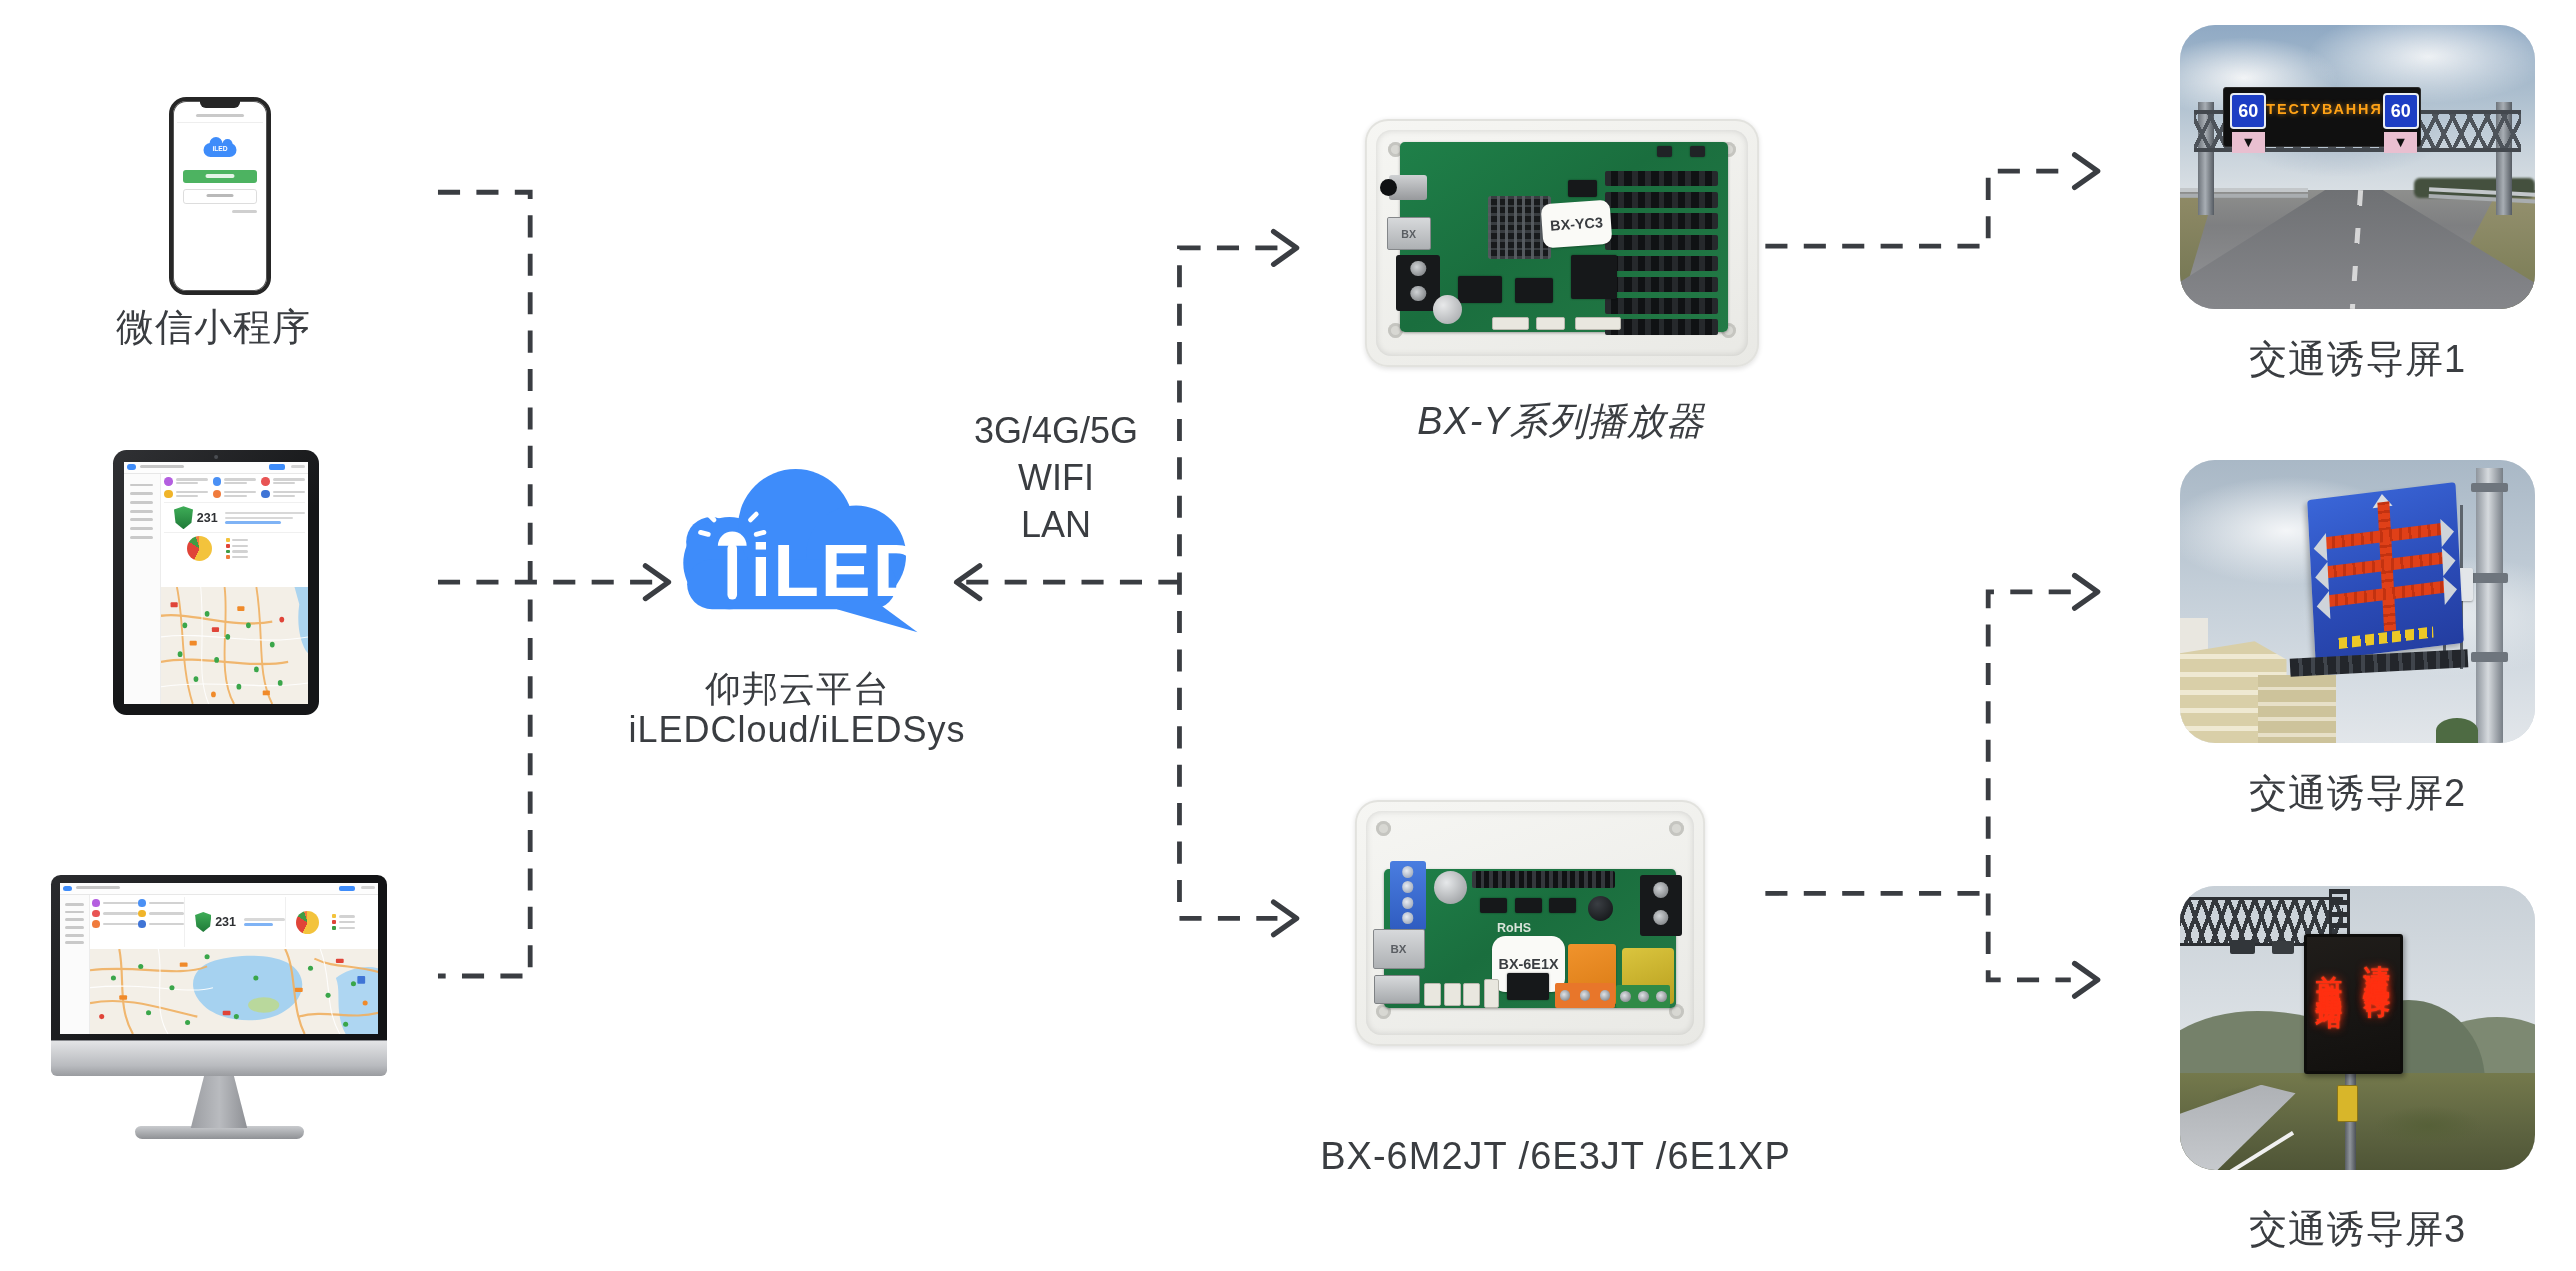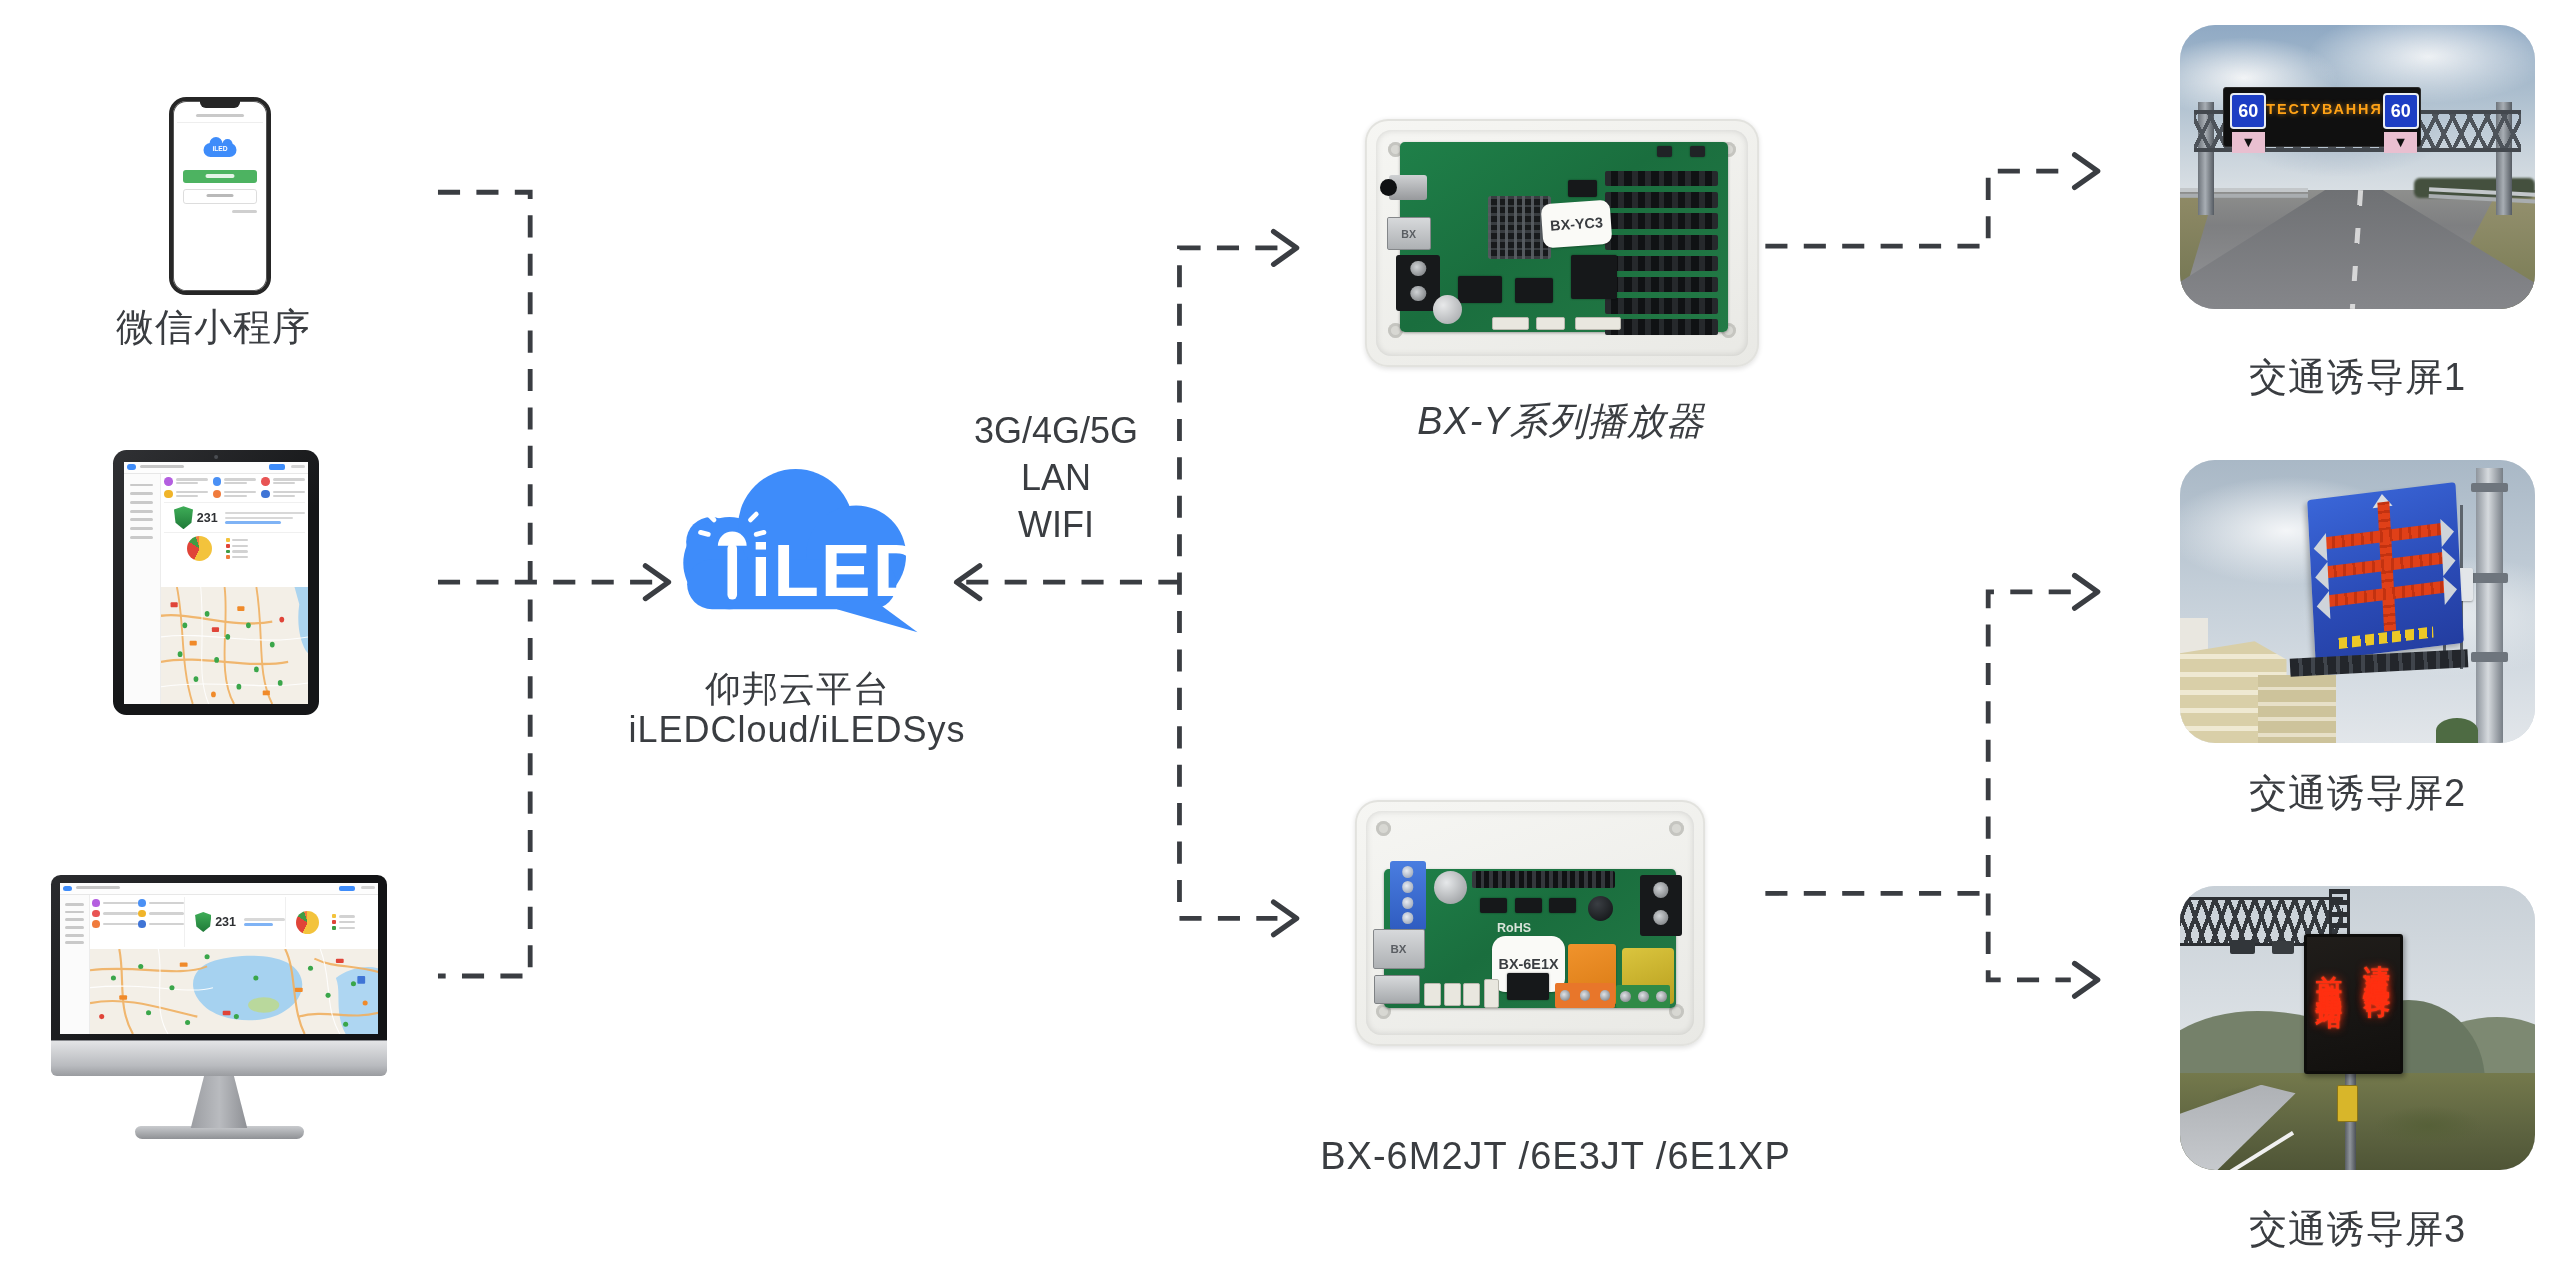--- a/index.html
+++ b/index.html
@@ -592,22 +592,22 @@
         <line x1="94" y1="70" x2="102" y2="68"></line>
       </g>
     </g>
     <text x="88" y="134" font-size="78" font-weight="bold" fill="#ffffff" letter-spacing="2" font-family="Liberation Sans, DejaVu Sans, sans-serif">iLED</text>
   </svg>
   <div class="label small cloud-title">仰邦云平台</div>
   <div class="label small cloud-sub">iLEDCloud/iLEDSys</div>
 
   <div class="abs uplink">
     <div>3G/4G/5G</div>
+    <div>WIFI</div>
     <div>LAN</div>
-    <div>WIFI</div>
   </div>
 
   <div class="abs tray bxy">
     <div class="tray-inner"></div>
     <i class="screwhole" style="left:23px;top:23px;"></i>
     <i class="screwhole" style="right:23px;top:23px;"></i>
     <i class="screwhole" style="left:23px;bottom:29px;"></i>
     <i class="screwhole" style="right:23px;bottom:29px;"></i>
     <div class="pcb">
       <div class="bxy-conn">
@@ -712,21 +712,21 @@
       </span>
       <span class="p1-msg">ТЕСТУВАННЯ</span>
       <span class="p1-speed-stack">
         <span class="p1-speed">60</span>
         <span class="p1-arrowbox">
             <span>▼</span>
           </span>
       </span>
     </div>
   </div>
-  <div class="label" style="left:2180px;top:352px;width:355px;">交通诱导屏1</div>
+  <div class="label" style="left:2180px;top:334px;width:355px;">交通诱导屏1</div>
 
   <div class="photo" style="left:2180px;top:460px;height:283px;">
     <div class="p2-sky"></div>
     <div class="p2-bldg3"></div>
     <div class="p2-bldg1"></div>
     <div class="p2-bldg2"></div>
     <div class="p2-pole"></div>
     <div class="p2-clamp" style="top:8%;"></div>
     <div class="p2-clamp" style="top:40%;"></div>
     <div class="p2-clamp" style="top:68%;"></div>

